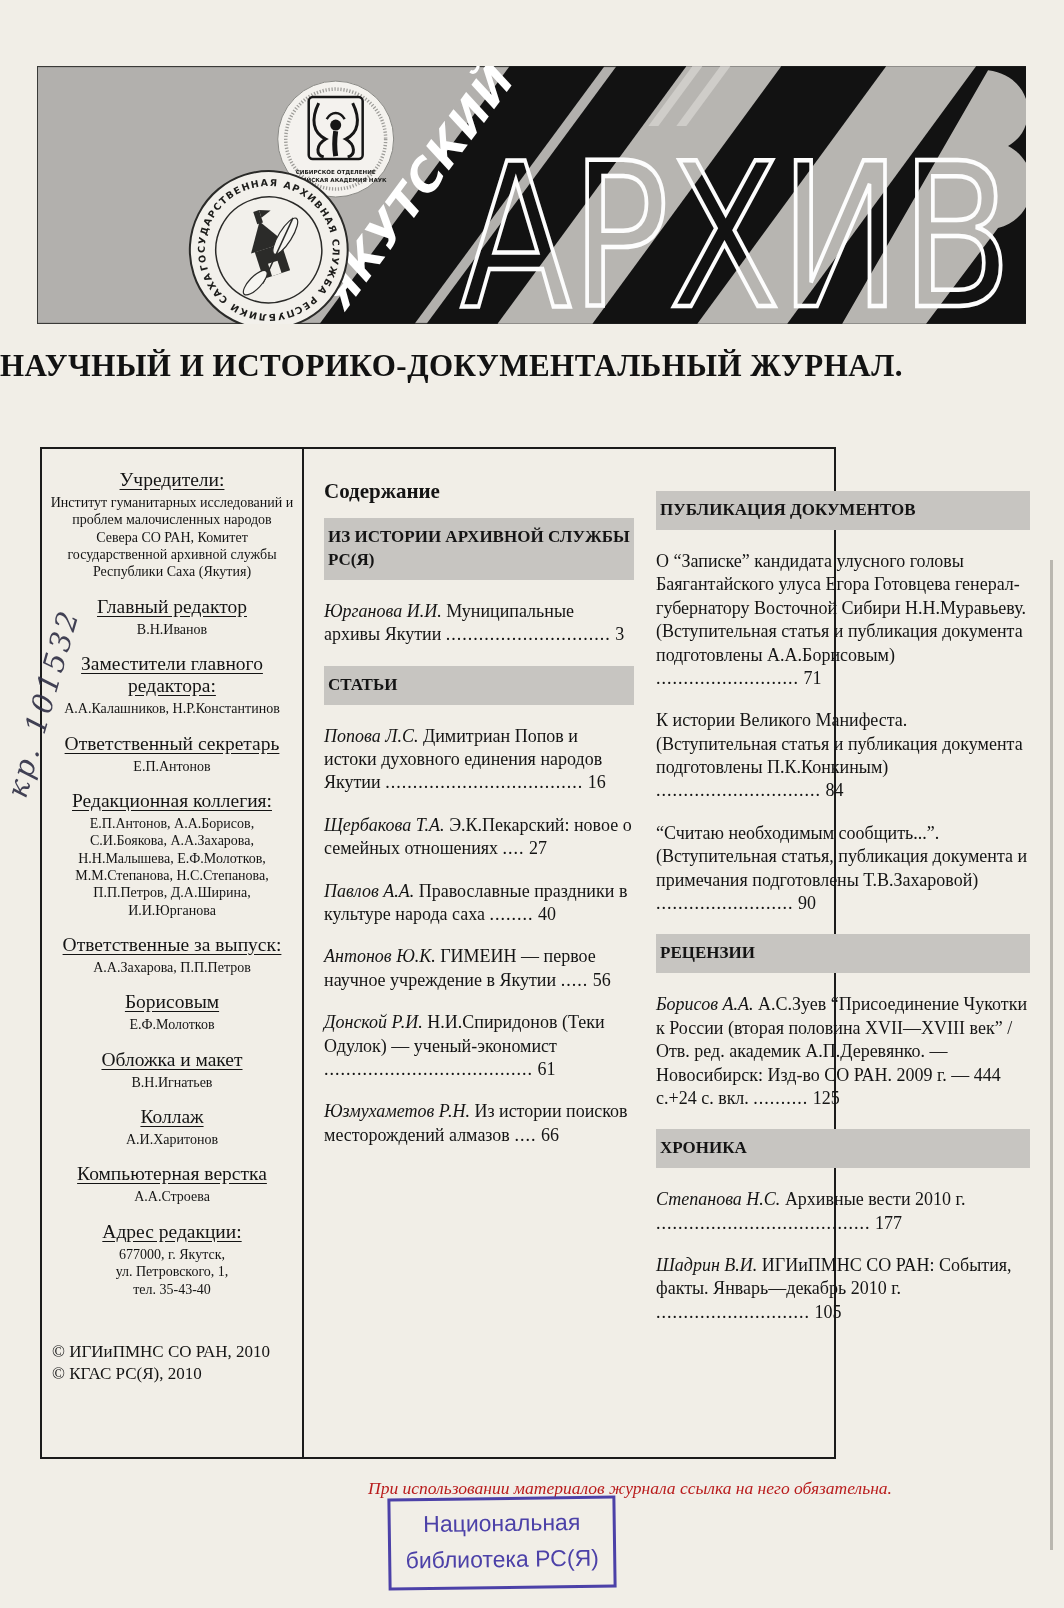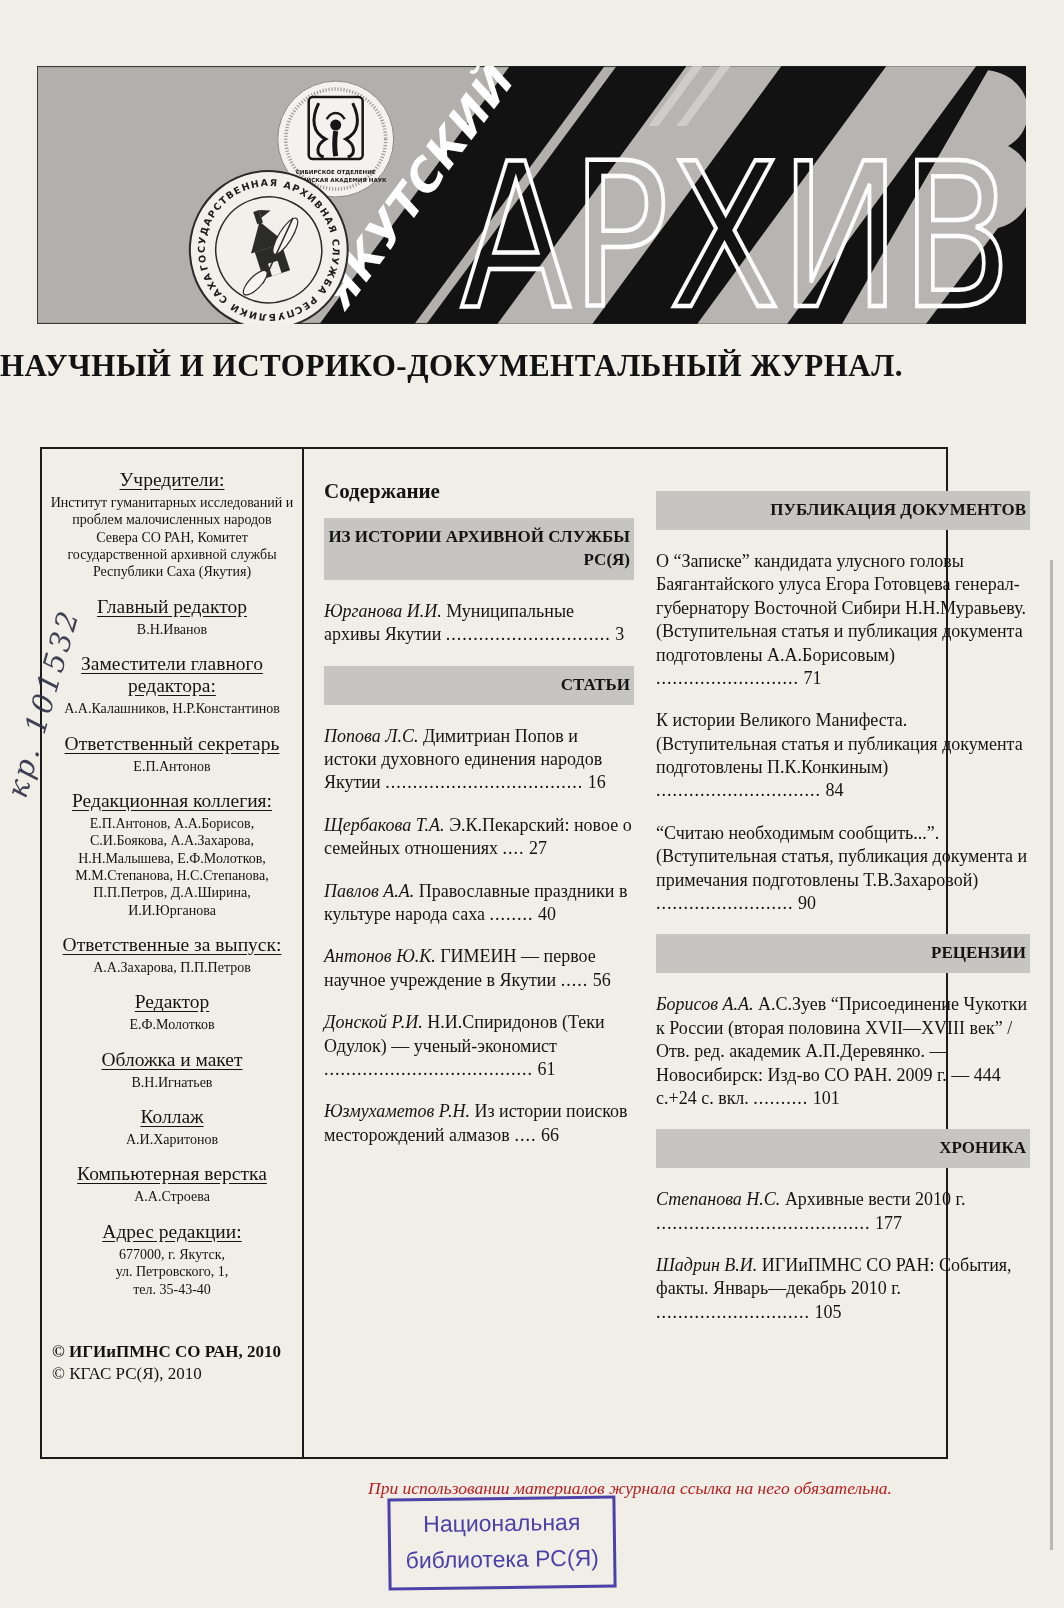--- a/index.html
+++ b/index.html
@@ -11,41 +11,41 @@
   
   .masthead{position:absolute;left:37px;top:66px;width:989px;height:258px;}
   .masthead svg{display:block;}
   
   .subtitle{
     position:absolute;left:0;top:348px;width:100%;text-align:left;
     font-weight:bold;font-size:31px;letter-spacing:.5px;color:#121212;
   }
   
   .contentbox{
-    position:absolute;left:40px;top:447px;width:908px;height:1012px;
+    position:absolute;left:40px;top:447px;width:796px;height:1012px;
     border:2px solid #1b1b1b;box-sizing:border-box;
   }
   .col{position:absolute;top:0;box-sizing:border-box;}
   .col-left{
     left:0;width:262px;height:100%;border-right:2px solid #1b1b1b;
     padding:12px 8px 0;text-align:center;
   }
   .col-mid{left:264px;width:336px;padding:30px 8px 0 18px;}
   .col-right{left:602px;width:396px;padding:42px 10px 0 12px;}
   .uh{
     font-size:19.5px;font-weight:400;margin:15px 0 3px;
     text-decoration:underline;text-underline-offset:3px;
   }
   .uh.first{margin-top:8px;}
   .txt{font-size:14px;line-height:1.24;margin:0;}
   .copyright{font-size:17px;text-align:left;margin:2px 0 0;padding-left:2px;}
-  .copyright.top{margin-top:44px;font-weight:bold;}
+  .copyright.top{margin-top:44px;}
   .contents-heading{font-size:21px;font-weight:bold;margin:0 0 0;text-align:left;}
   .banner{
-    background:#c7c5c1;font-weight:bold;font-size:17px;text-align:right;
+    background:#c7c5c1;font-weight:bold;font-size:17px;text-align:left;
     padding:8px 4px;margin:18px 0 20px;line-height:1.35;
   }
   .banner.bfirst{margin-top:14px;}
   .banner.btop{margin-top:0;}
   .entry{font-size:18px;line-height:1.3;margin:0 0 19px;text-align:left;}
   .entry .author{font-style:italic;}
   .dots{letter-spacing:1px;}
   
   .footer-note{
     position:absolute;left:330px;top:1478px;width:600px;text-align:center;
@@ -142,21 +142,21 @@
 
     <h3 class="uh">Ответственный секретарь</h3>
     <p class="txt">Е.П.Антонов</p>
 
     <h3 class="uh">Редакционная коллегия:</h3>
     <p class="txt">Е.П.Антонов, А.А.Борисов, С.И.Боякова, А.А.Захарова, Н.Н.Малышева, Е.Ф.Молотков, М.М.Степанова, Н.С.Степанова, П.П.Петров, Д.А.Ширина, И.И.Юрганова</p>
 
     <h3 class="uh">Ответственные за выпуск:</h3>
     <p class="txt">А.А.Захарова, П.П.Петров</p>
 
-    <h3 class="uh">Редактор</h3>
+    <h3 class="uh">Борисовым</h3>
     <p class="txt">Е.Ф.Молотков</p>
 
     <h3 class="uh">Обложка и макет</h3>
     <p class="txt">В.Н.Игнатьев</p>
 
     <h3 class="uh">Коллаж</h3>
     <p class="txt">А.И.Харитонов</p>
 
     <h3 class="uh">Компьютерная верстка</h3>
     <p class="txt">А.А.Строева</p>
@@ -240,21 +240,21 @@
       <span class="dots">.........................</span>
       <span class="pg">90</span>
     </p>
 
     <div class="banner">РЕЦЕНЗИИ</div>
 
     <p class="entry">
       <span class="author">Борисов А.А.</span>
       <span>А.С.Зуев “Присоединение Чукотки к России (вторая половина XVII—XVIII век” / Отв. ред. академик А.П.Деревянко. — Новосибирск: Изд-во СО РАН. 2009 г. — 444 с.+24 с. вкл.</span>
       <span class="dots">..........</span>
-      <span class="pg">101</span>
+      <span class="pg">125</span>
     </p>
 
     <div class="banner">ХРОНИКА</div>
 
     <p class="entry">
       <span class="author">Степанова Н.С.</span>
       <span>Архивные вести 2010 г.</span>
       <span class="dots">.......................................</span>
       <span class="pg">177</span>
     </p>

